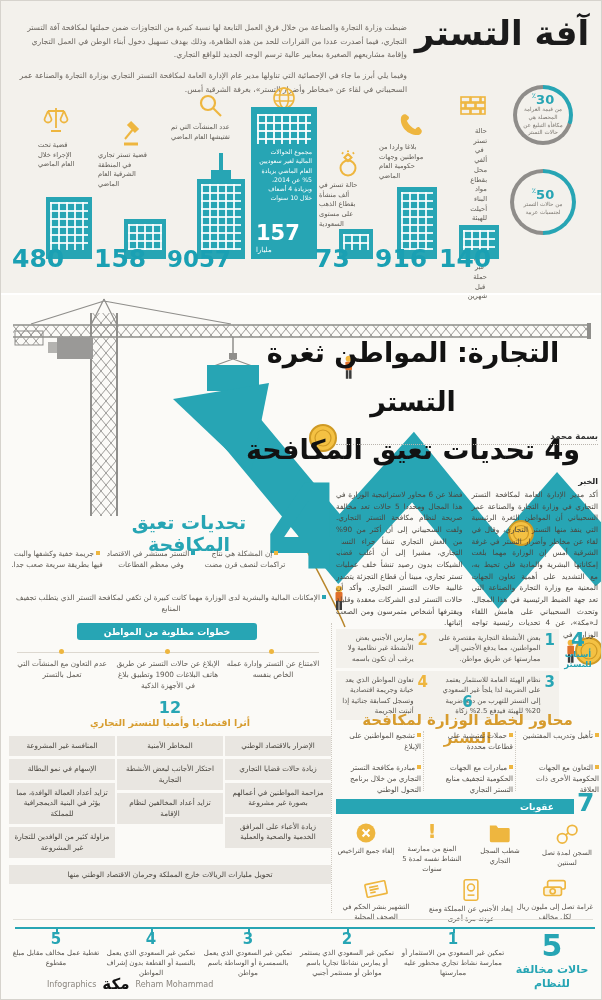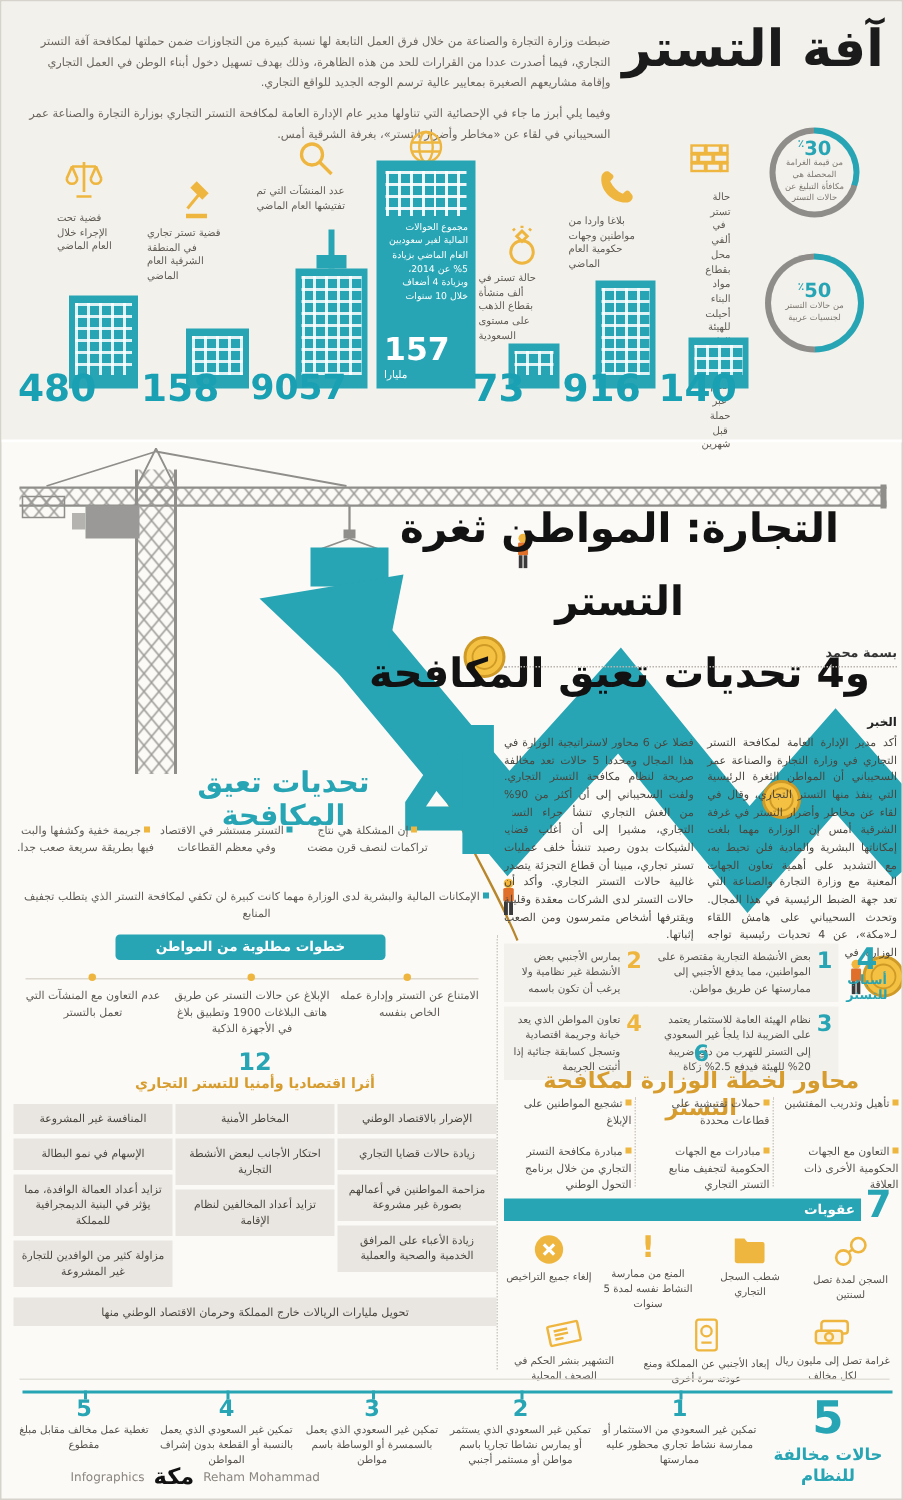--- a/index.html
+++ b/index.html
@@ -82,21 +82,21 @@
   .r1{top:628px;left:428px;width:122px;} .r2{top:628px;left:335px;width:88px;}
   .r3{top:670px;left:428px;width:122px;} .r4{top:670px;left:335px;width:88px;}
   
   #pl-num{top:694px;left:335px;width:263px;text-align:center;font-size:15px;font-weight:bold;color:#27a5b4;line-height:1;}
   #pl-title{top:710px;left:335px;width:263px;text-align:center;font-size:15px;font-weight:bold;color:#d79c2e;}
   .plitem{position:absolute;font-size:7.2px;line-height:1.5;color:#55514b;text-align:right;}
   .pl1{top:730px;left:518px;width:80px;} .pl2{top:730px;left:426px;width:86px;} .pl3{top:730px;left:336px;width:84px;}
   .pl4{top:762px;left:518px;width:80px;} .pl5{top:762px;left:426px;width:86px;} .pl6{top:762px;left:336px;width:84px;}
   .plsep{position:absolute;top:730px;height:60px;border-left:1px dotted #cfcac2;}
   
-  #pen-bar{top:798px;left:335px;width:238px;height:15px;background:#27a5b4;color:#fff;font-size:9px;font-weight:bold;display:flex;align-items:center;padding-right:4px;box-sizing:border-box;}
+  #pen-bar{top:798px;left:335px;width:238px;height:15px;background:#27a5b4;color:#fff;font-size:9px;font-weight:bold;display:flex;align-items:center;padding-right:20px;box-sizing:border-box;}
   #pen-num{top:789px;left:576px;font-size:25px;font-weight:bold;color:#27a5b4;line-height:1;}
   .pitem{position:absolute;text-align:center;font-size:6.8px;line-height:1.45;color:#55514b;}
   .pitem svg,.pitem .gic{display:block;margin:0 auto 2px;}
   .p1{top:820px;left:534px;width:64px;} .p2{top:820px;left:468px;width:62px;} .p3{top:820px;left:398px;width:66px;} .p4{top:820px;left:336px;width:58px;}
   .p5{top:876px;left:510px;width:88px;} .p6{top:876px;left:426px;width:88px;} .p7{top:876px;left:336px;width:78px;}
   .bang{font-size:20px;font-weight:900;color:#eeb63f;line-height:1;height:22px;}
   
   #vline{top:926px;left:14px;width:580px;height:2px;background:#27a5b4;}
   #v-big{top:930px;left:505px;width:92px;text-align:center;}
   #v-big .n{font-size:30px;font-weight:bold;color:#27a5b4;line-height:1;}

